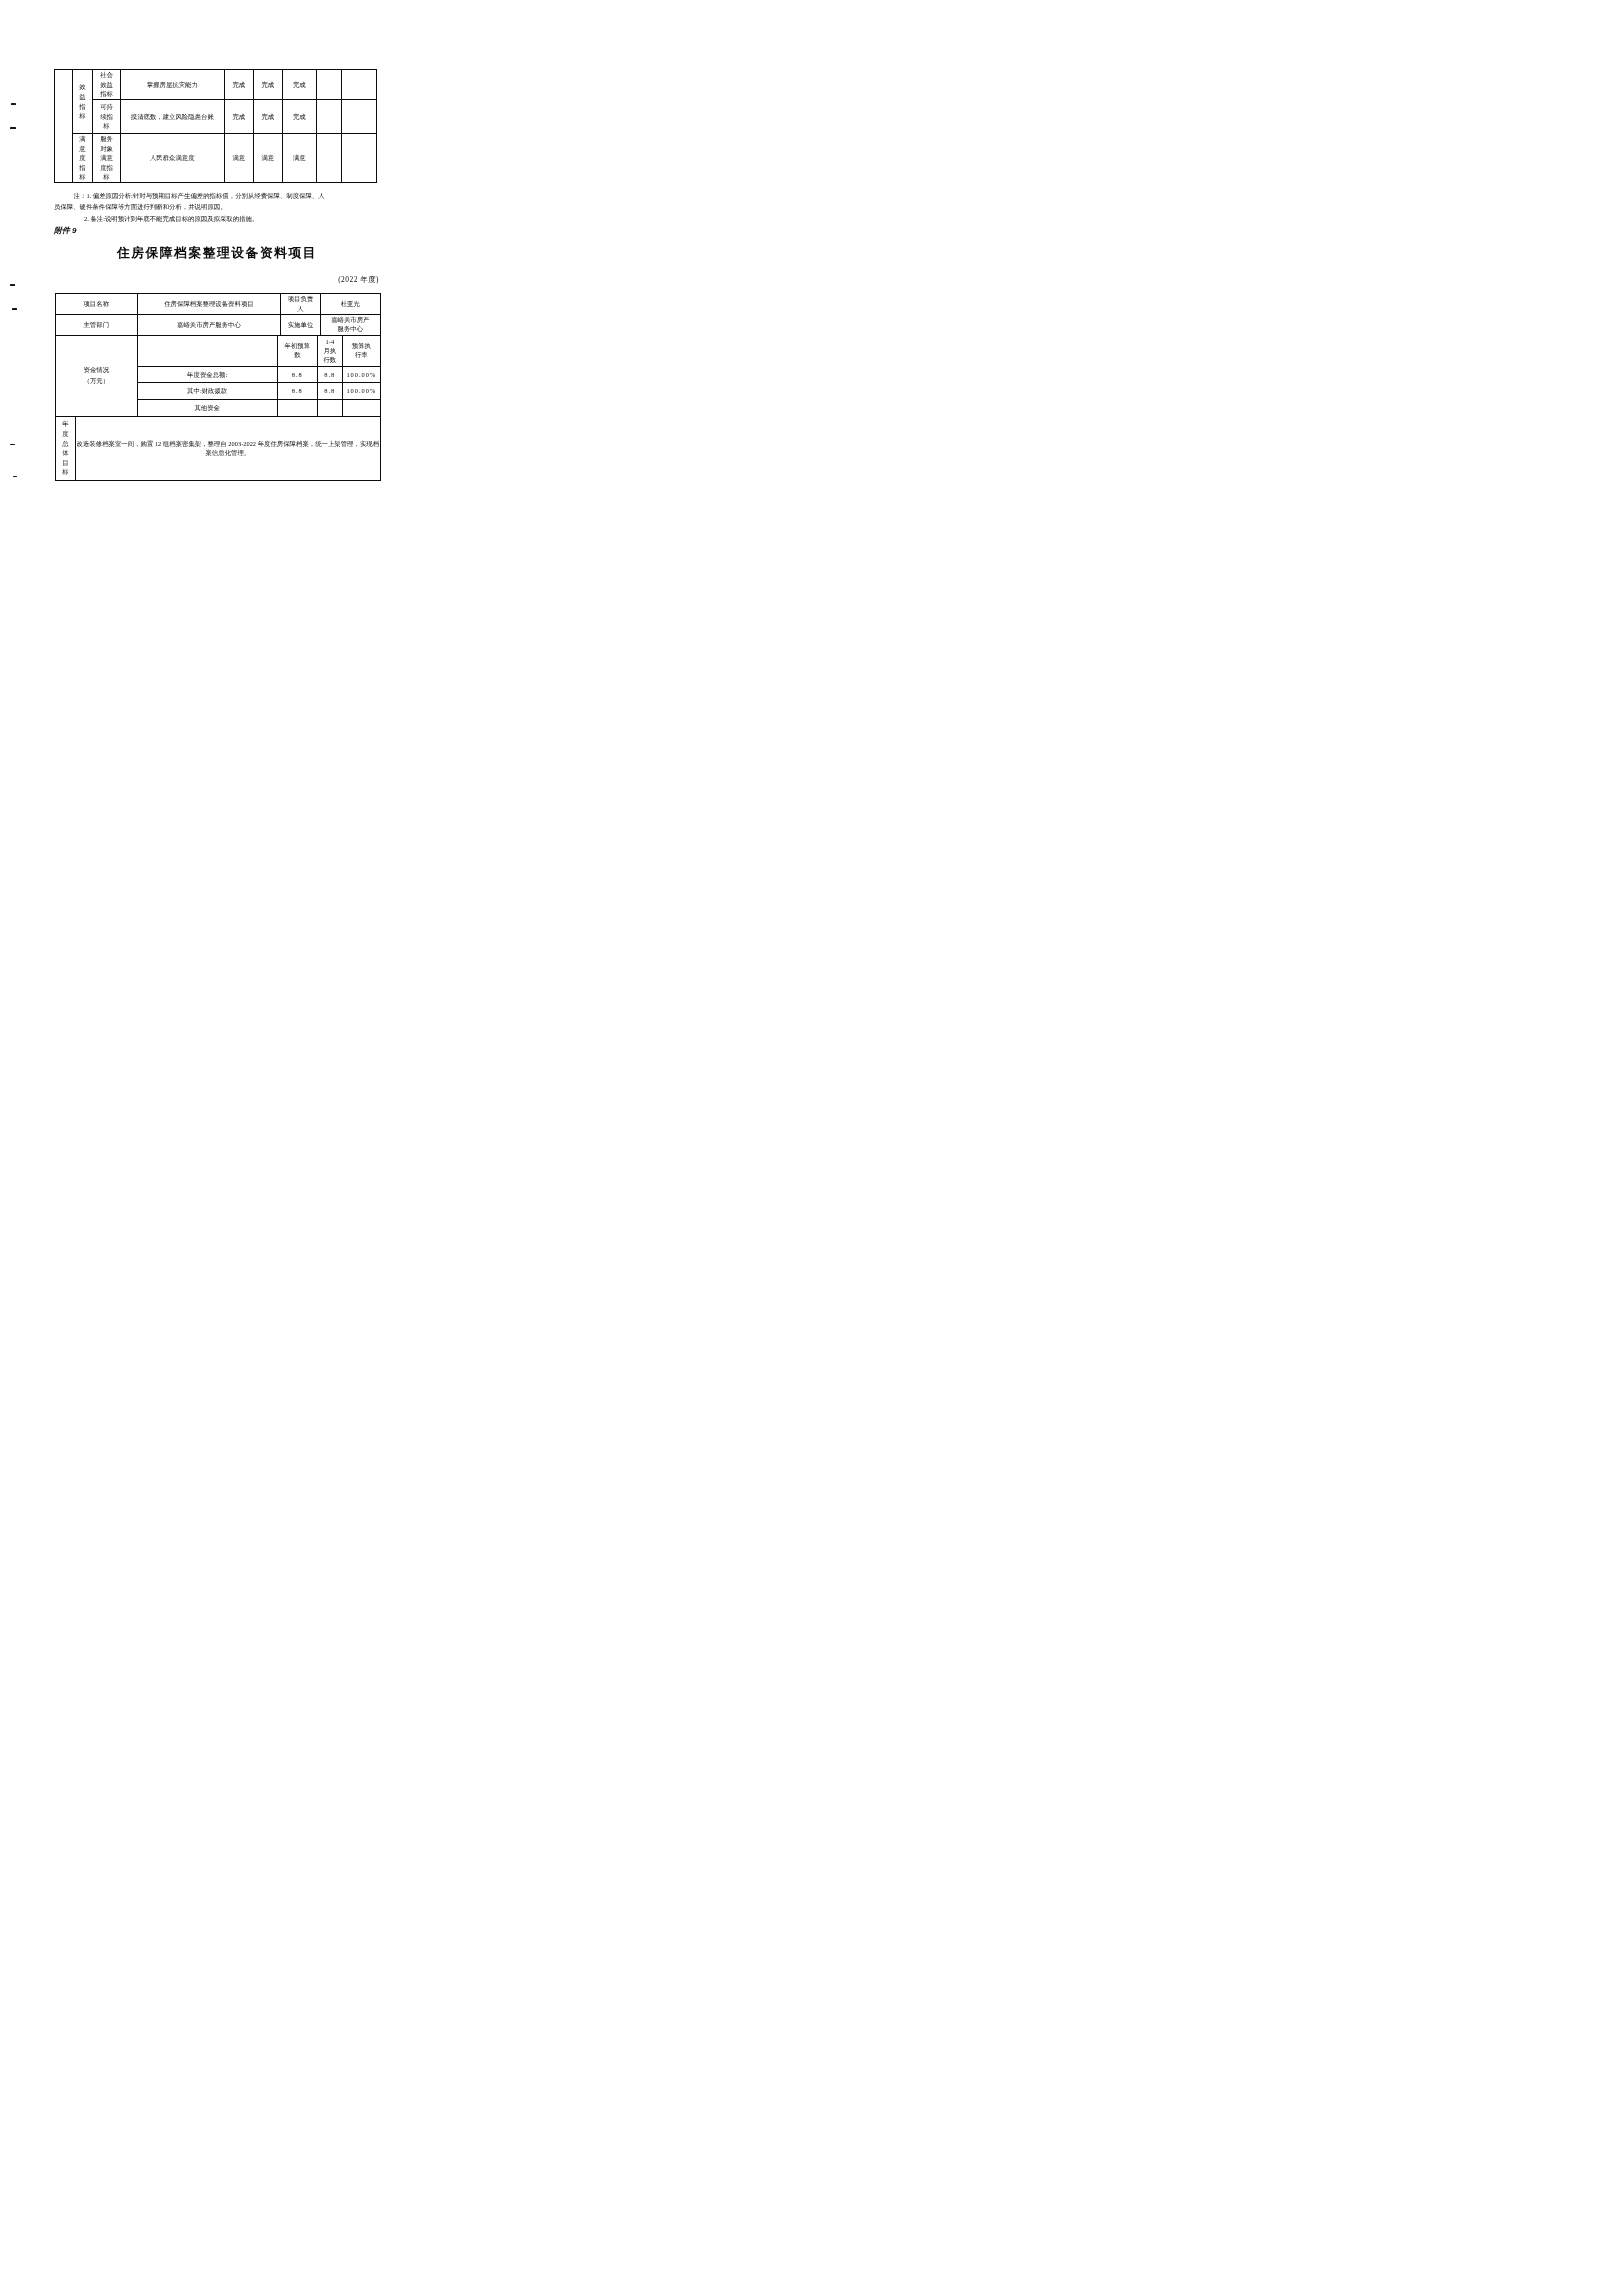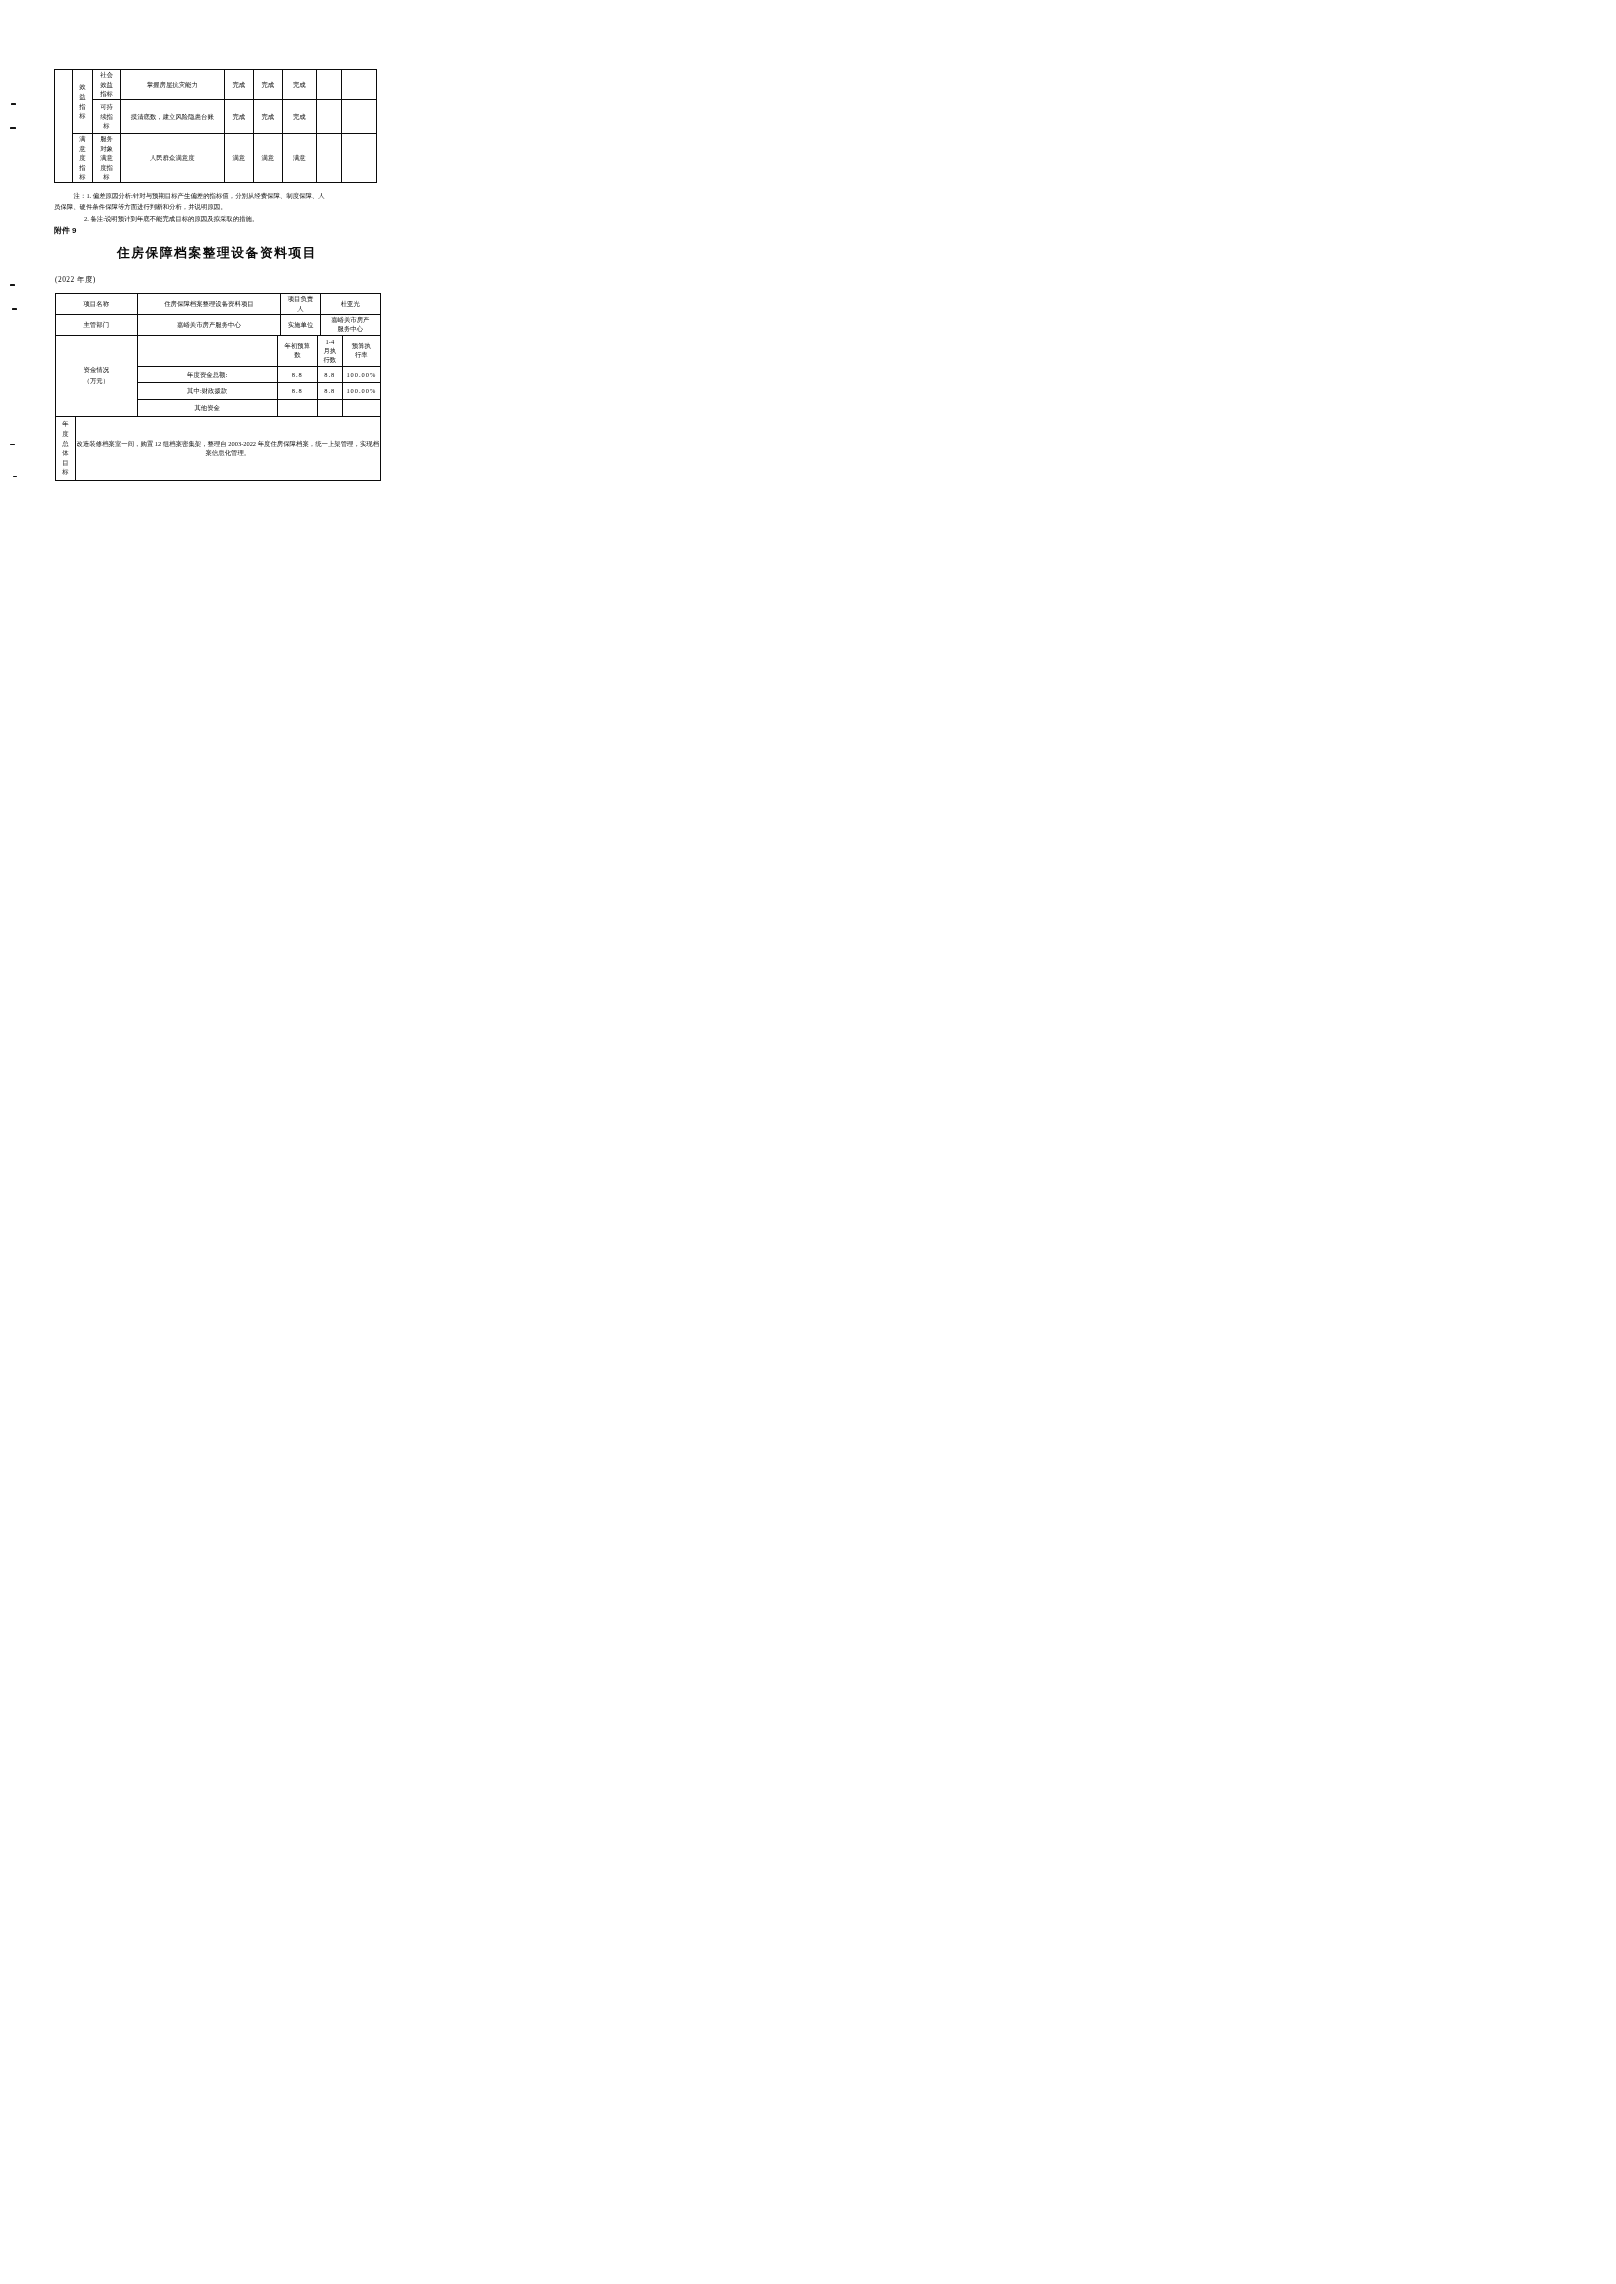--- a/index.html
+++ b/index.html
@@ -34,25 +34,25 @@
   .w4{display:inline-block;width:26px;word-break:break-all;line-height:1.45;}
   .w4b{display:inline-block;width:26.5px;word-break:break-all;line-height:1.6;}
   .w6{display:inline-block;width:39px;word-break:break-all;line-height:1.45;}
   .wnum{display:inline-block;width:14.2px;word-break:break-all;line-height:1.45;}
 
   .t1{position:absolute;left:54px;top:69px;}
   .notes{position:absolute;left:54px;top:190px;width:325px;font-size:6.4px;line-height:11.3px;}
   .notes .l1{padding-left:19.6px;}
   .notes .l3{padding-left:30px;}
   .attach{position:absolute;left:54px;top:225px;font-size:7.9px;font-weight:bold;
-          font-family:"Liberation Sans","DejaVu Sans",sans-serif;}
+          font-family:"Liberation Sans","DejaVu Sans",sans-serif;font-style:italic;}
   .title{position:absolute;left:55px;top:245px;width:324px;text-align:center;
          font-size:12.8px;font-weight:bold;letter-spacing:1.5px;
          font-family:"Liberation Sans","DejaVu Sans",sans-serif;}
-  .subtitle{position:absolute;left:55px;top:275px;width:324px;text-align:left;
+  .subtitle{position:absolute;left:55px;top:275px;width:324px;text-align:right;
             font-size:7.4px;letter-spacing:0.5px;}
   .t2wrap{position:absolute;left:55px;top:293px;width:324px;}
   .t2wrap table{width:326px;}
   .t2wrap table+table{margin-top:-1px;}
   .t2a td{font-size:6.6px;}
   .desc-r{text-align:right;}
   .pr96{padding-right:47px;}
   .pr49{padding-right:24px;}
   .pr30{padding-right:14.7px;}
   .num{letter-spacing:1px;}

